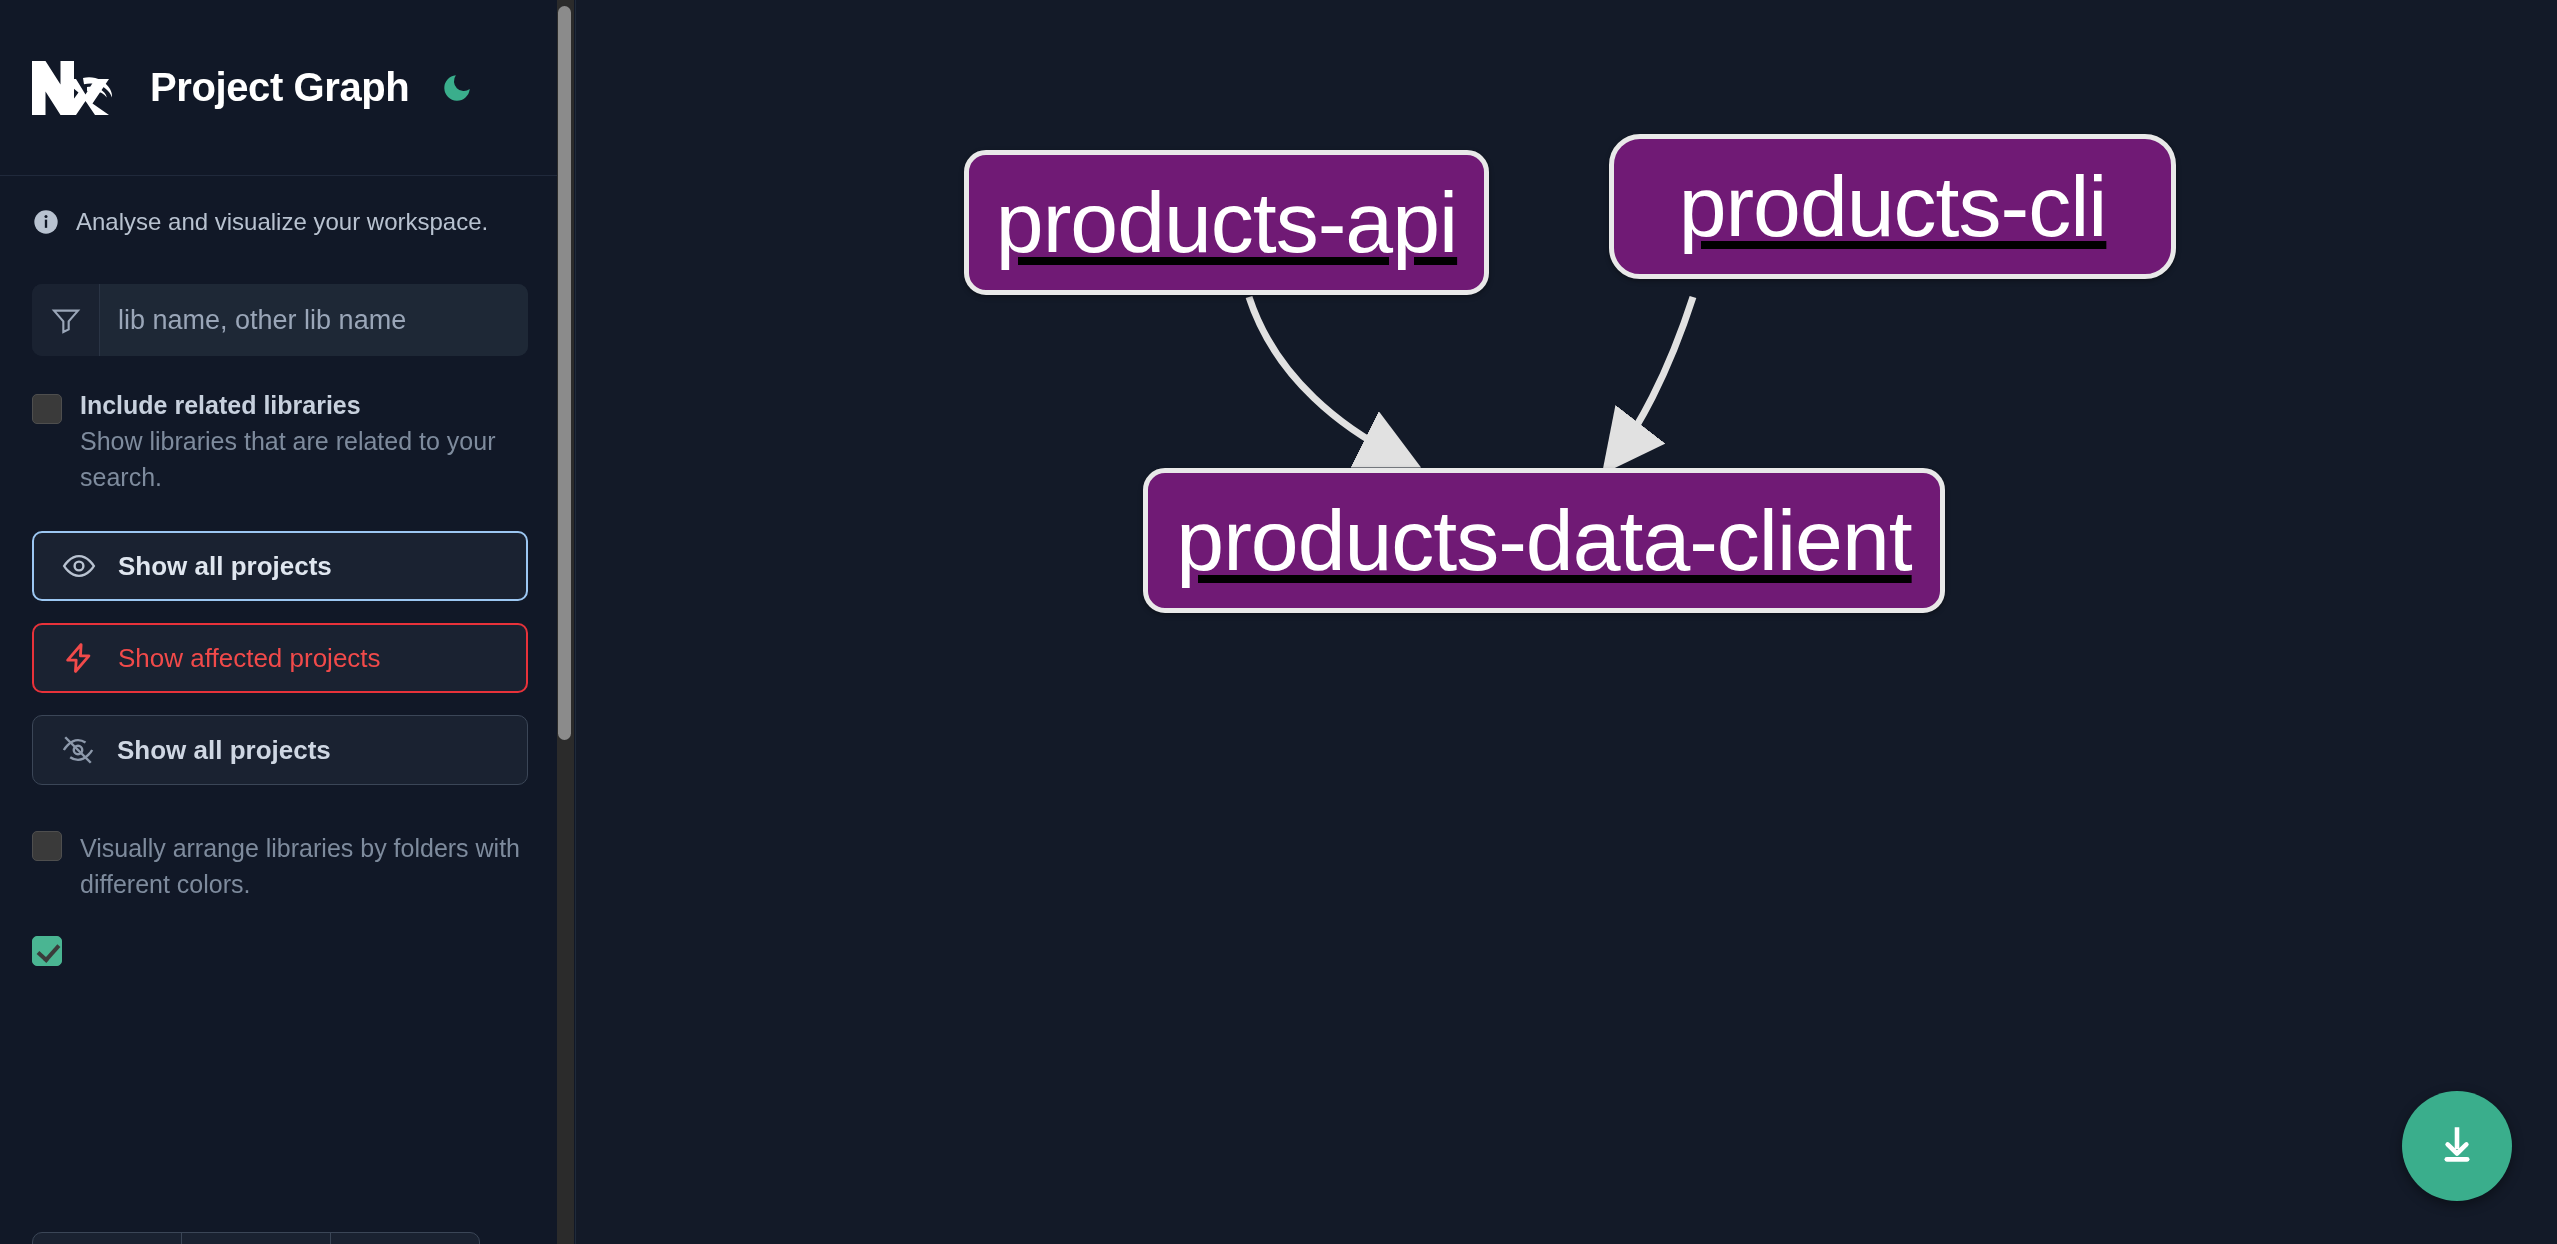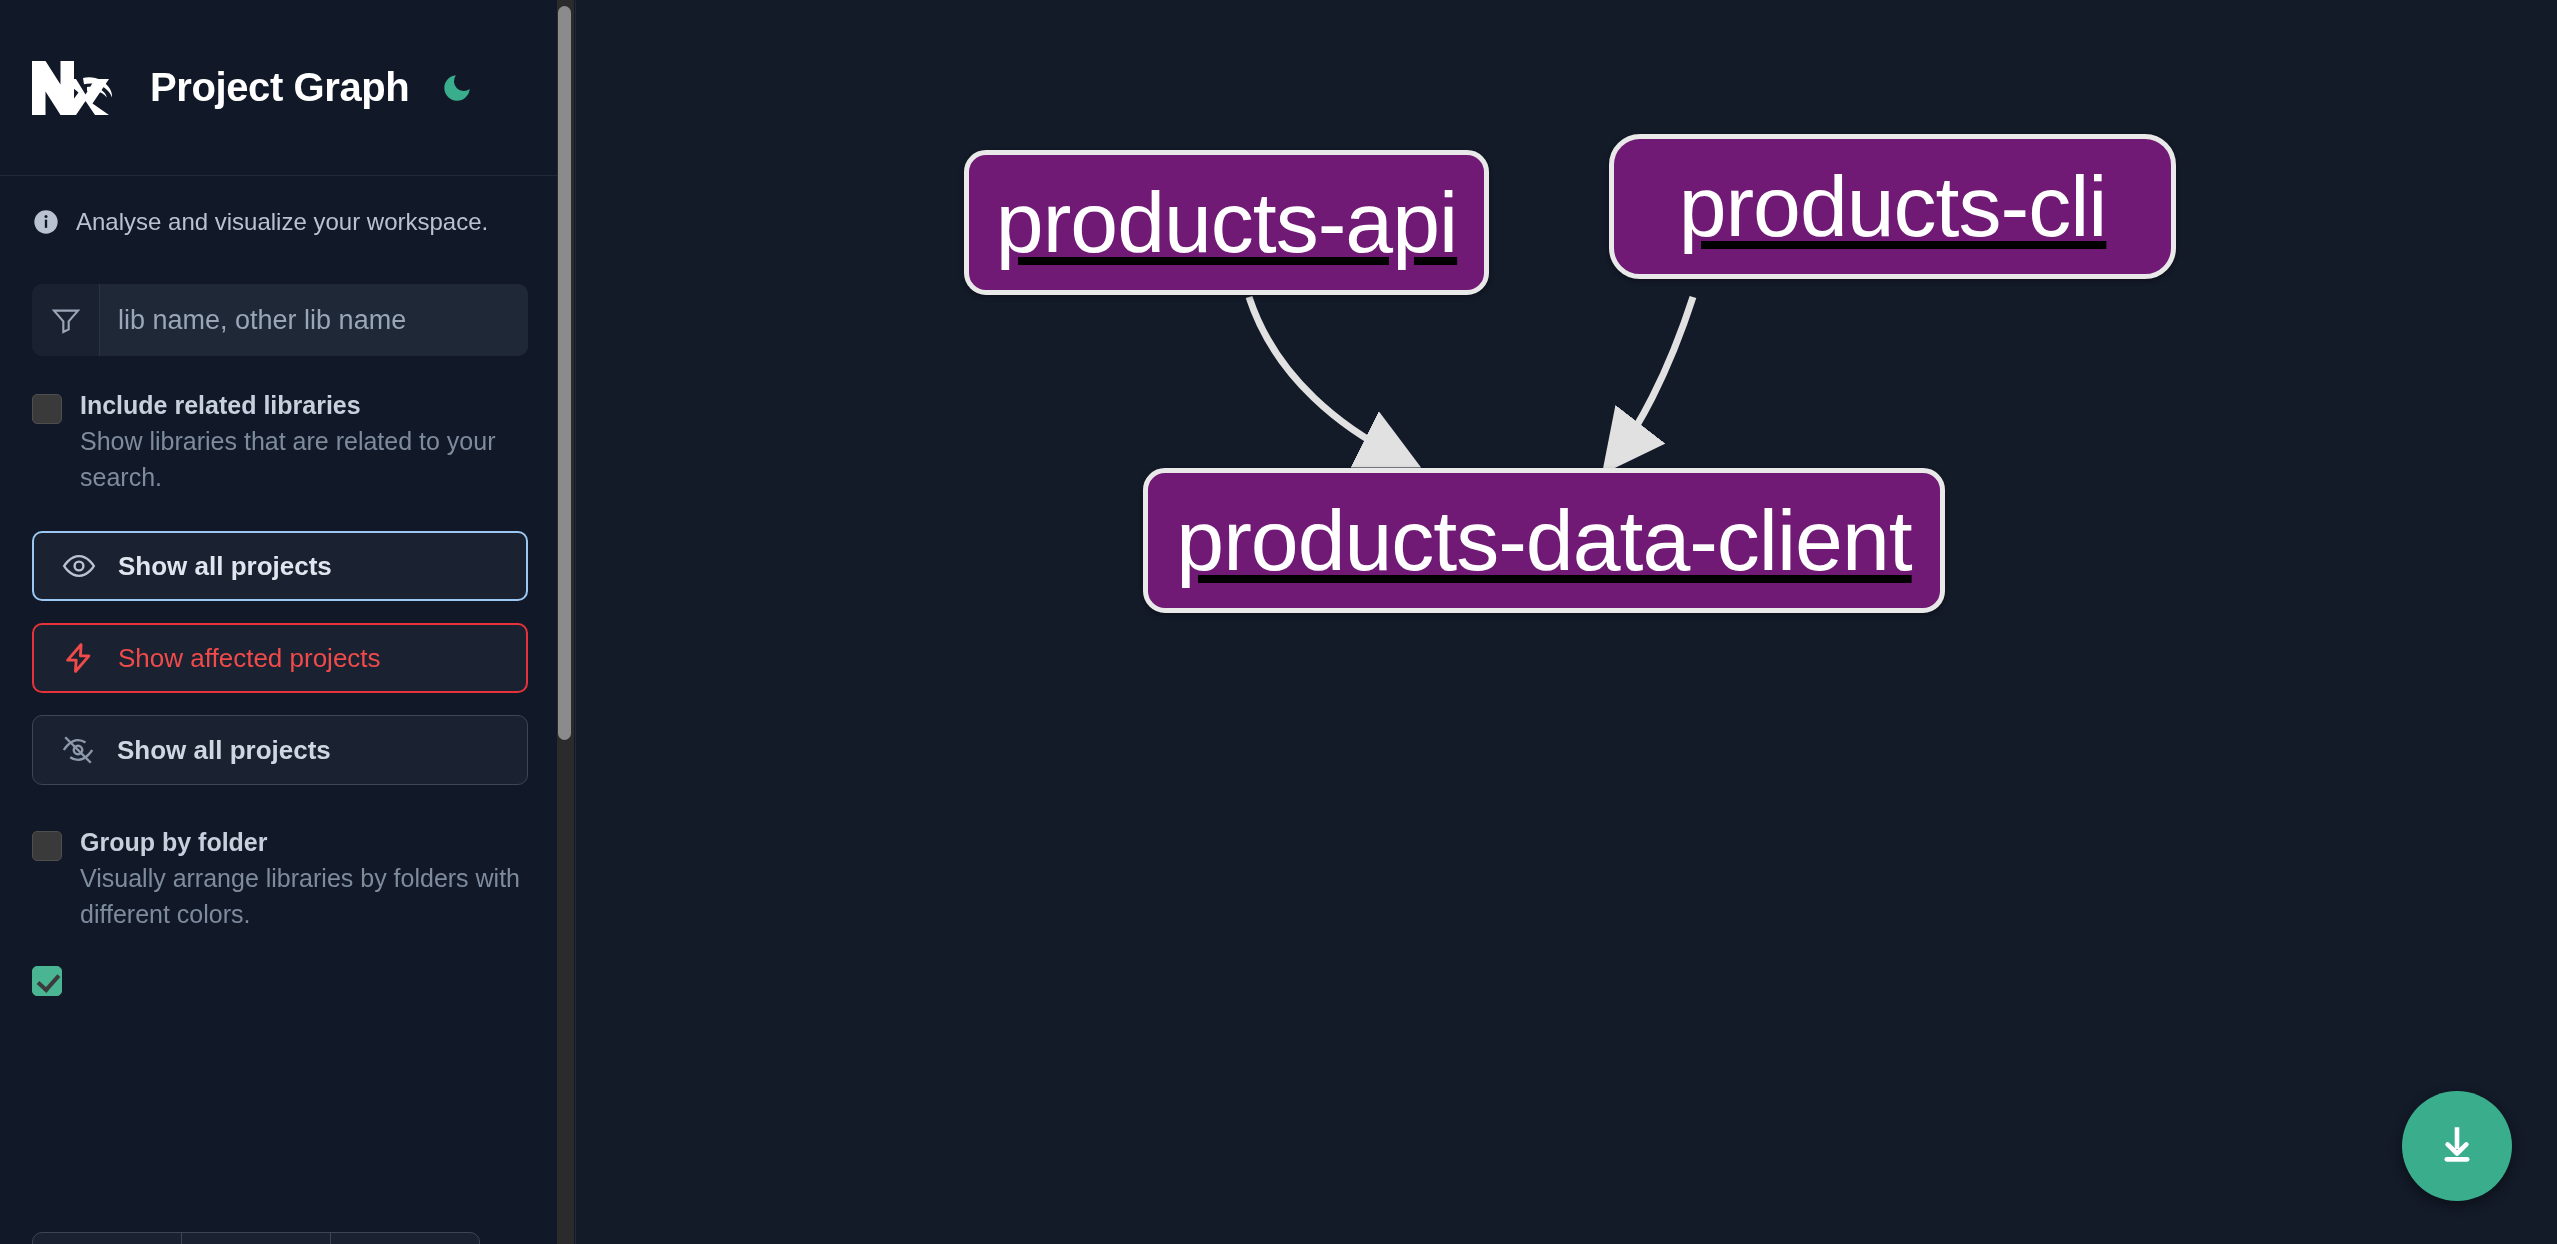--- a/index.html
+++ b/index.html
@@ -329,21 +329,20 @@
             <circle cx="12" cy="12" r="3"></circle>
             <path d="M3 3l18 18"></path>
           </svg>
           <span>Show all projects</span>
         </div>
       </div>
 
       <div class="check-row" style="padding-top:42px">
         <div class="checkbox off"></div>
         <div class="check-label-block">
-          <div class="check-title">Group by folder</div>
           <div class="check-desc">Visually arrange libraries by folders with different colors.</div>
         </div>
       </div>
 
       <div class="check-row tight">
         <div class="checkbox on"></div>
       </div>
 
       <div class="bottom-seg">
         <div></div>

